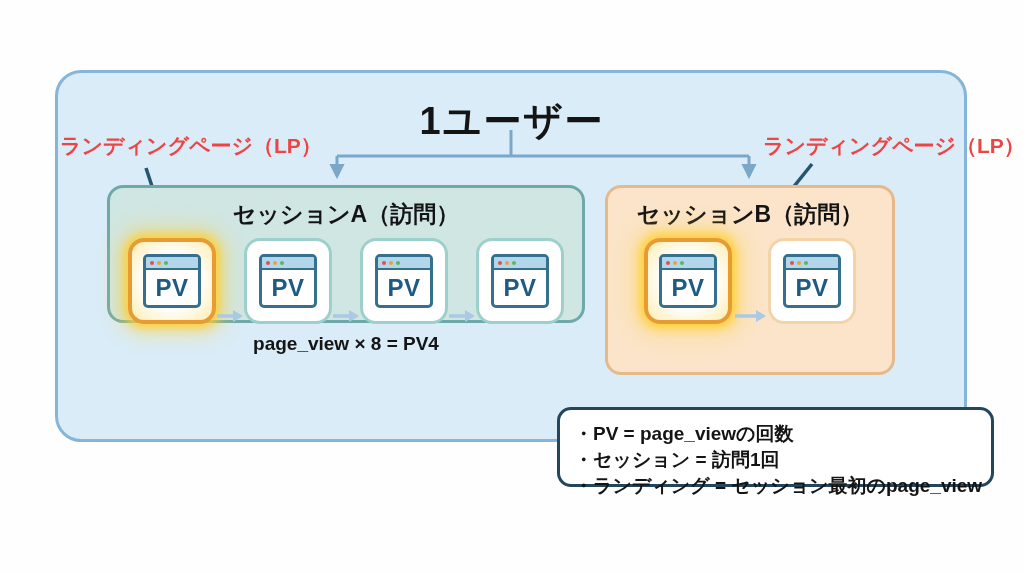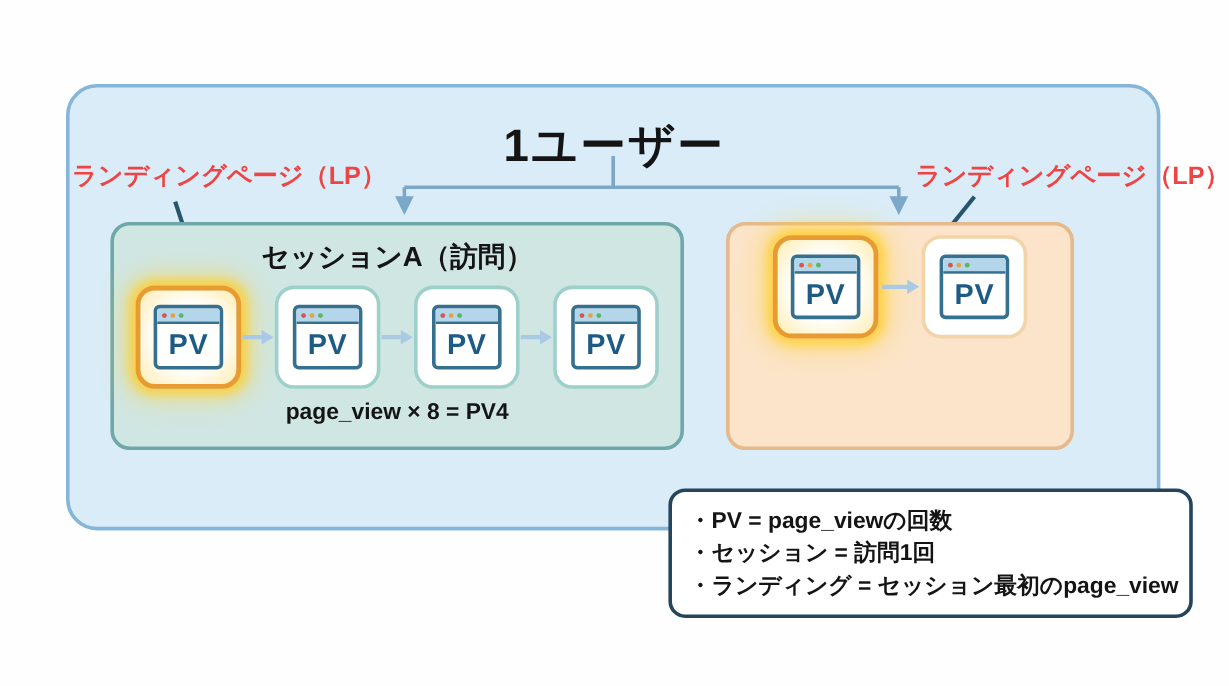--- a/index.html
+++ b/index.html
@@ -13,46 +13,46 @@
                 font-size:38px; font-weight:bold; color:#141414; letter-spacing:2px; }
 
   .overlay { position:absolute; left:0; top:0; pointer-events:none; }
 
   .lp-label { position:absolute; font-size:21px; font-weight:bold; color:#ef4444; white-space:nowrap; }
   .lp-left  { left:60px;  top:132px; }
   .lp-right { left:763px; top:132px; }
 
   .session { position:absolute; box-sizing:border-box; border-radius:16px;
              display:flex; flex-direction:column; align-items:center; }
-  .session-a { left:92px; top:185px; width:478px; height:190px; background:#d0e6e3; border:3px solid #6fa8a8; }
+  .session-a { left:107px; top:185px; width:478px; height:138px; background:#d0e6e3; border:3px solid #6fa8a8; }
   .session-b { left:605px; top:185px; width:290px; height:190px; background:#fbe4c9; border:3px solid #e5b98b; }
   .session-title { margin-top:11px; font-size:23px; font-weight:bold; color:#141414; white-space:nowrap; }
 
-  .pv-row { display:flex; align-items:center; margin-top:8px; }
+  .pv-row { display:flex; align-items:flex-end; margin-top:8px; }
   .pv-box { width:88px; height:86px; background:#ffffff; border-radius:16px; box-sizing:border-box;
             display:flex; align-items:center; justify-content:center; flex:none; }
   .pv-normal-a { border:3px solid #9ed0cb; }
   .pv-normal-b { border:3px solid #f2d4a8; }
   .pv-highlight { border:4px solid #e89b30;
             background:radial-gradient(circle at 50% 50%, #ffffff 48%, #ffedb0 100%);
             box-shadow:0 0 10px 4px rgba(255,205,40,0.85), 0 0 22px 10px rgba(255,214,70,0.45); }
 
   .browser { width:58px; height:54px; border:3px solid #35708e; border-radius:5px;
              background:#ffffff; box-sizing:border-box; overflow:hidden; }
   .browser-bar { height:11px; background:#b3d6ea; border-bottom:2px solid #35708e;
                  display:flex; align-items:center; padding-left:4px; gap:3px; }
   .dot { width:4px; height:4px; border-radius:50%; flex:none; }
   .dot-red{background:#d9534f} .dot-yellow{background:#e8a33d} .dot-green{background:#5cb85c}
   .browser-body { display:flex; align-items:center; justify-content:center;
                   height:35px; font-size:24px; font-weight:bold; color:#1d5b85; letter-spacing:0.5px; }
 
   .flow-arrow { flex:none; display:block; }
   .caption { margin-top:9px; font-size:19px; font-weight:bold; color:#141414; white-space:nowrap; }
 
-  .legend { position:absolute; left:557px; top:407px; width:437px; height:108px;
+  .legend { position:absolute; left:557px; top:407px; width:437px; height:80px;
             background:#ffffff; border:3px solid #24455c; border-radius:14px; box-sizing:border-box;
             padding:11px 14px; display:flex; flex-direction:column; justify-content:space-between; }
   .legend-item { font-size:19px; font-weight:bold; color:#141414; white-space:nowrap; }
 </style>
 </head>
 <body>
 
 <div class="canvas">
 
   <div class="outer"></div>
@@ -139,20 +139,21 @@
           </div>
           <div class="browser-body">PV</div>
         </div>
       </div>
 
     </div>
     <div class="caption">page_view × 8 = PV4</div>
   </div>
 
   <div class="session session-b">
+    <div class="session-title">セッションB（訪問）</div>
     <div class="pv-row">
 
       <div class="pv-box pv-highlight">
         <div class="browser">
           <div class="browser-bar">
             <span class="dot dot-red"></span>
             <span class="dot dot-yellow"></span>
             <span class="dot dot-green"></span>
           </div>
           <div class="browser-body">PV</div>

